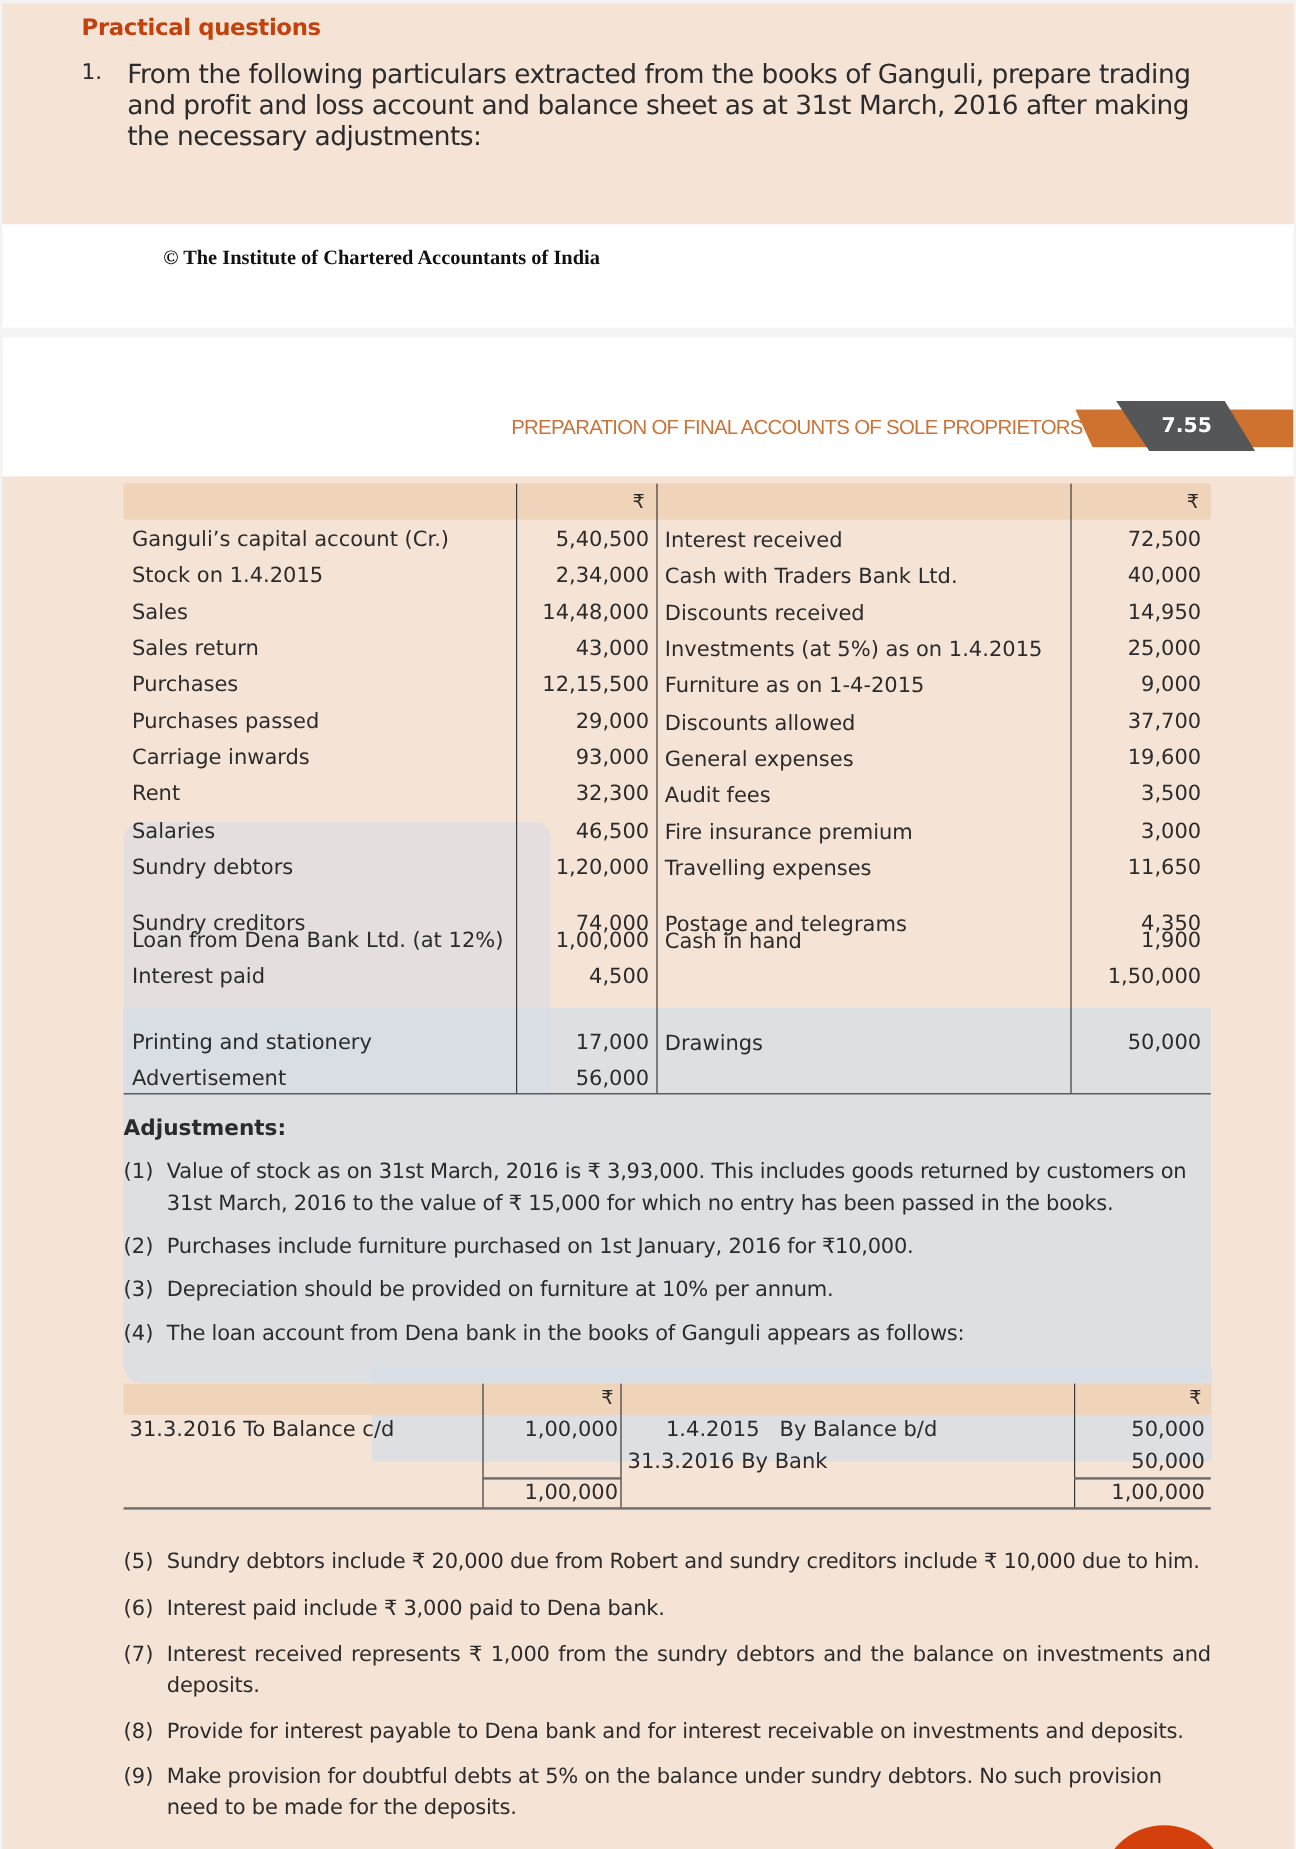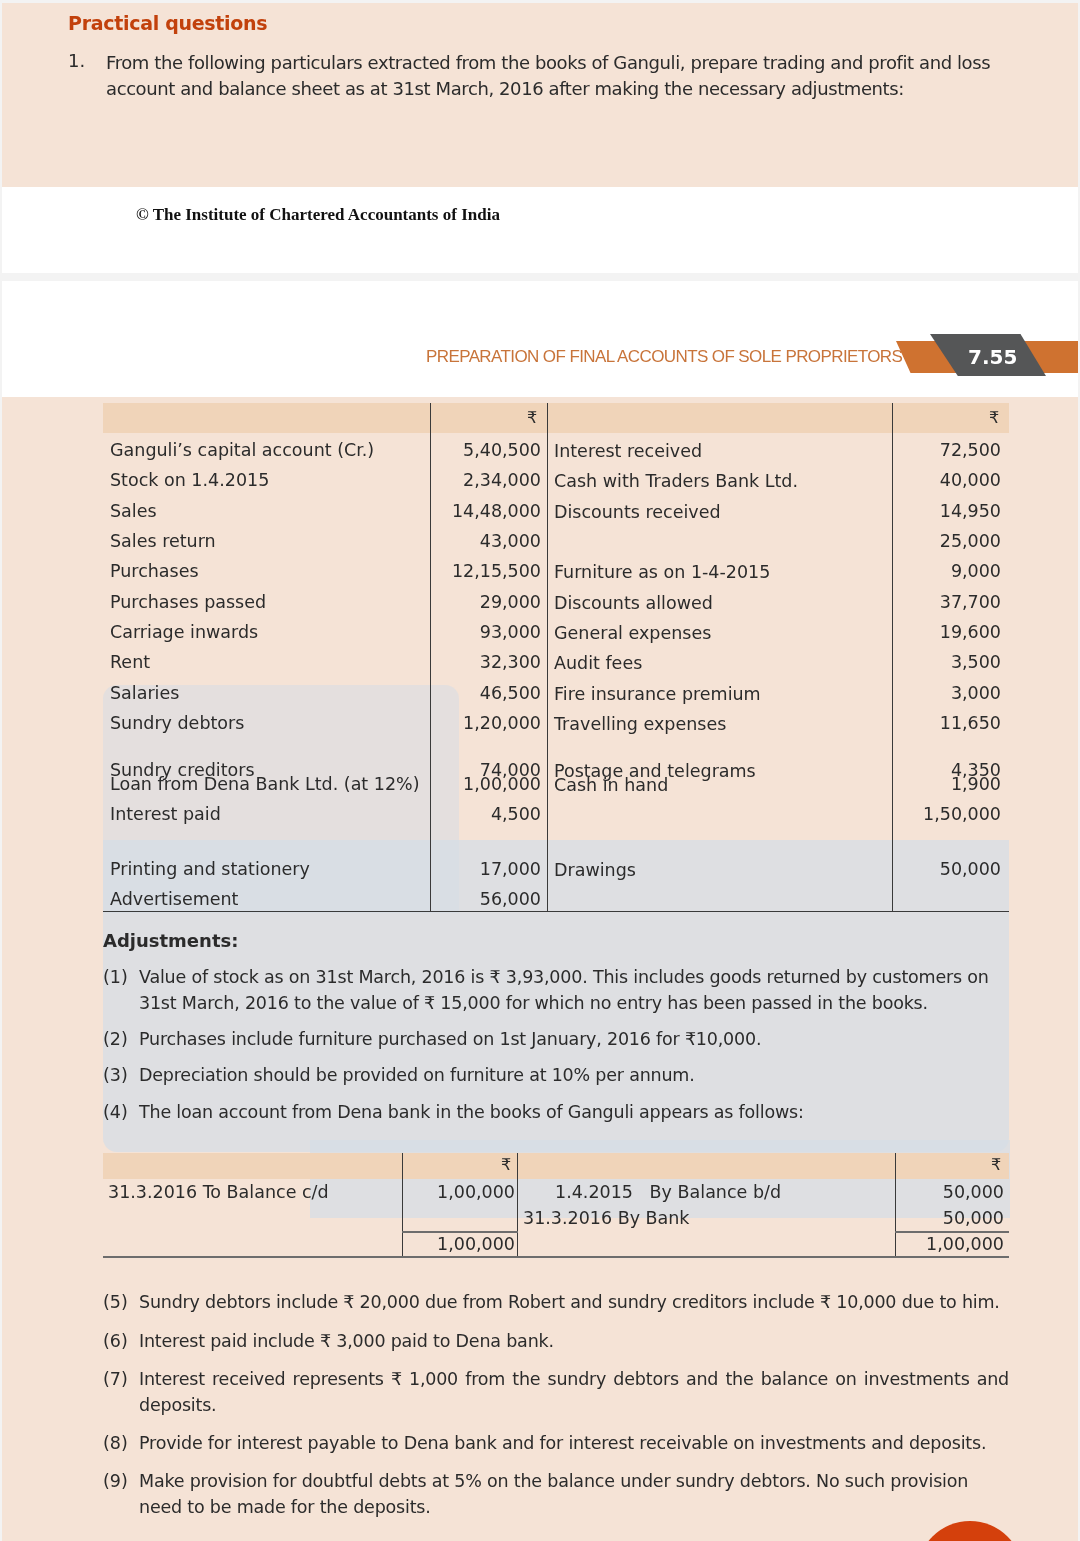--- a/index.html
+++ b/index.html
@@ -2,31 +2,31 @@
 <html><head>
 <meta charset="utf-8">
 <style>
   * { box-sizing: border-box; margin: 0; padding: 0; }
   html, body { width: 1080px; height: 1541px; overflow: hidden; background: #f3f3f3; }
   body { font-family: "DejaVu Sans", "Liberation Sans", sans-serif; color: #2b2b2b; position: relative; }
 
   .page-top { position: absolute; left: 2px; top: 3px; width: 1076px; height: 184px; background: #f5e3d6; }
   .section-title { position: absolute; left: 68px; top: 12px; font-size: 19px; font-weight: bold; color: #c2410c; letter-spacing: -0.3px; }
   .q-num { position: absolute; left: 68px; top: 50px; font-size: 18px; color: #2b2b2b; }
-  .q-text { position: absolute; left: 106px; top: 50px; width: 900px; font-size: 18px; line-height: 26px; color: #2b2b2b; letter-spacing: -0.4px; }
+  .q-text { position: absolute; left: 106px; top: 50px; width: 900px; font-size: 22px; line-height: 26px; color: #2b2b2b; letter-spacing: -0.4px; }
 
   .copyright-band { position: absolute; left: 2px; top: 187px; width: 1076px; height: 86px; background: #ffffff; }
   .copyright { position: absolute; left: 136px; top: 205px; font-family: "Liberation Serif", "DejaVu Serif", serif; font-weight: bold; font-size: 17px; color: #111; }
 
   .page-bottom { position: absolute; left: 2px; top: 281px; width: 1076px; height: 1260px; background: #f5e3d6; }
   .header-white { position: absolute; left: 2px; top: 281px; width: 1076px; height: 116px; background: #ffffff; }
   .running-head { position: absolute; left: 426px; top: 347px; font-size: 17px; color: #c8743a; letter-spacing: -0.6px; font-family: "Liberation Sans", sans-serif; }
   .band-orange { position: absolute; left: 896px; top: 341px; width: 182px; height: 32px; background: #cf7230; clip-path: polygon(0 0, 100% 0, 100% 100%, 8% 100%); }
   .band-gray { position: absolute; left: 930px; top: 334px; width: 116px; height: 42px; background: #555657; clip-path: polygon(0 0, 78% 0, 100% 100%, 24% 100%); }
-  .page-num { position: absolute; left: 968px; top: 345px; font-size: 20px; font-weight: bold; color: #ffffff; }
+  .page-num { position: absolute; left: 968px; top: 345px; font-size: 17px; font-weight: bold; color: #ffffff; }
 
   
   .overlay { position: absolute; background: rgba(214,221,230,0.82); }
 
   
   .tbl { position: absolute; left: 103px; top: 403px; width: 906px; }
   .tbl-head { position: absolute; left: 0; top: 0; width: 906px; height: 30px; background: #f0d4b9; }
   .vline { position: absolute; width: 1px; background: #3a3a3a; }
   .row { position: absolute; left: 0; width: 906px; height: 30px; font-size: 17.5px; }
   .c-lbl { position: absolute; left: 7px; top: 5px; white-space: nowrap; }
@@ -94,20 +94,21 @@
   </div>
   <div class="row" style="top:93px;">
     <span class="c-lbl">Sales</span>
     <span class="c-amt">14,48,000</span>
     <span class="c-lbl2">Discounts received</span>
     <span class="c-amt2">14,950</span>
   </div>
   <div class="row" style="top:123px;">
     <span class="c-lbl">Sales return</span>
     <span class="c-amt">43,000</span>
+    <span class="c-lbl2">Investments (at 5%) as on 1.4.2015</span>
     <span class="c-amt2">25,000</span>
   </div>
   <div class="row" style="top:153px;">
     <span class="c-lbl">Purchases</span>
     <span class="c-amt">12,15,500</span>
     <span class="c-lbl2">Furniture as on 1-4-2015</span>
     <span class="c-amt2">9,000</span>
   </div>
   <div class="row" style="top:184px;">
     <span class="c-lbl">Purchases passed</span>

